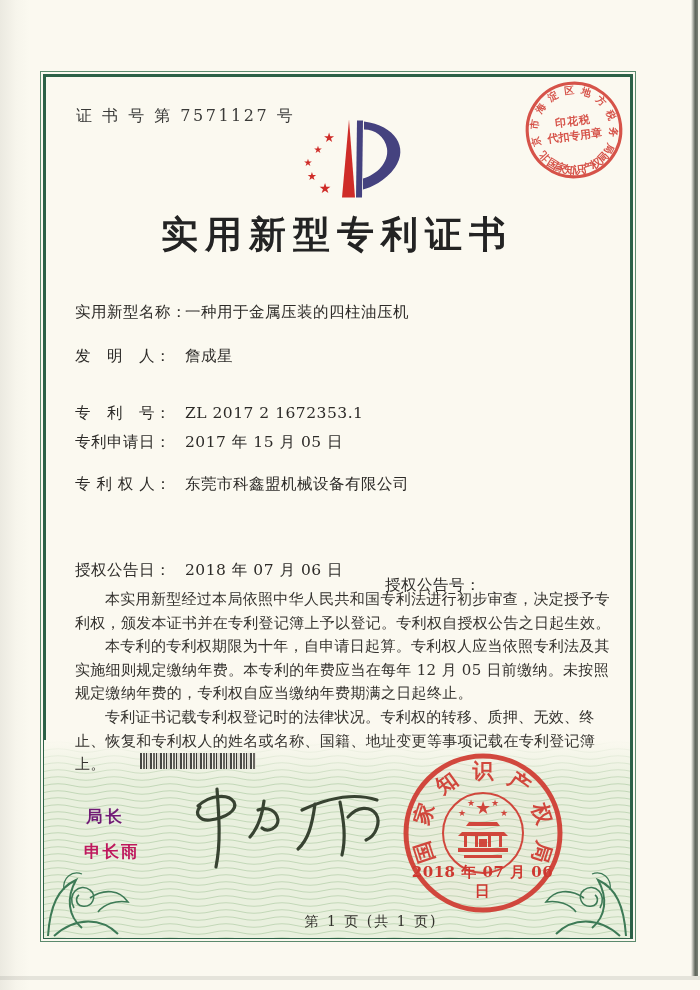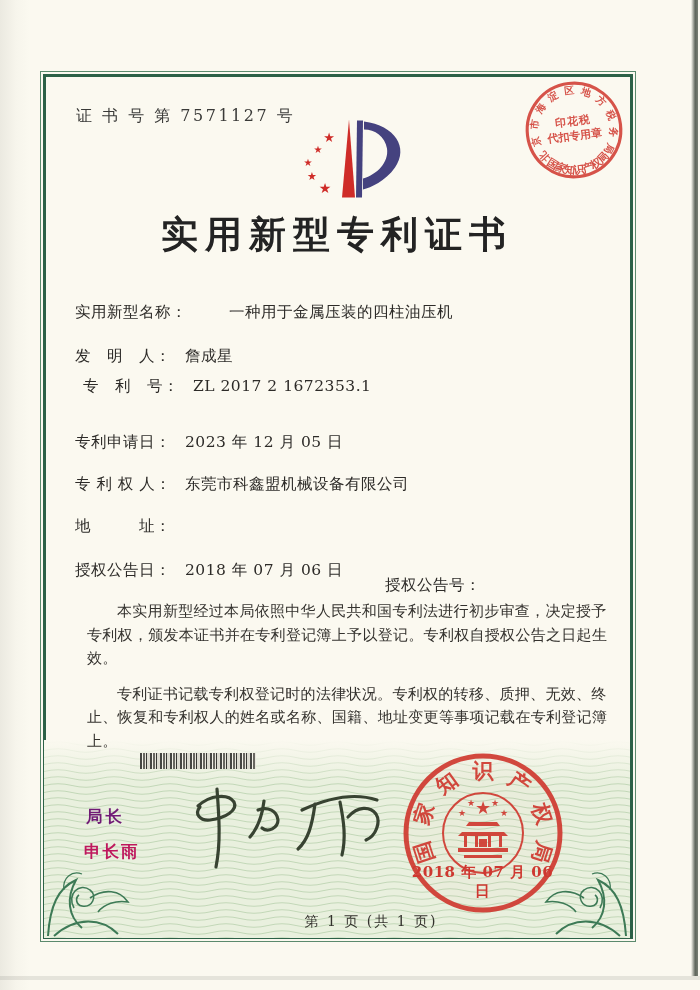--- a/index.html
+++ b/index.html
@@ -24,27 +24,27 @@
 
   .logo{position:absolute;left:282px;top:98px;width:145px;height:118px;}
 
   .title{position:absolute;left:40px;top:210px;width:594px;text-align:center;
     font-size:37px;font-weight:700;letter-spacing:7px;color:#232323;}
 
   .field-row{position:absolute;display:flex;font-size:15.5px;color:#2d2b28;line-height:1.35;}
   .field-label{width:110px;flex:none;letter-spacing:0.5px;white-space:nowrap;}
   .field-value{letter-spacing:0.5px;}
   .addr-value{width:446px;}
-  .r1{left:75px;top:302px;gap:44px;} .r2{left:75px;top:346px;} .r3{left:75px;top:376px;margin-left:8px;}
+  .r1{left:75px;top:302px;} .r2{left:75px;top:346px;} .r3{left:75px;top:403px;}
   .r4{left:75px;top:432px;} .r5{left:75px;top:474px;align-items:flex-end;} .r6{left:75px;top:516px;}
   .r7a{left:75px;top:560px;} .r7b{left:385px;top:575px;align-items:center;}
   .r7b .field-label{width:96px;}
 
   .paras{position:absolute;left:75px;top:588px;width:549px;}
-  .paras p{margin:12px;text-indent:2em;font-size:15px;line-height:23.6px;color:#34322e;letter-spacing:0.3px;}
+  .paras p{margin:0;text-indent:2em;font-size:15px;line-height:23.6px;color:#34322e;letter-spacing:0.3px;}
 
   .barcode{position:absolute;left:140px;top:753px;width:116px;height:16px;opacity:.88;
     background:repeating-linear-gradient(90deg,#2f2f2d 0 2px,#f4f2ea 2px 3px,#55534e 3px 5px,#e7e5dc 5px 6px,#1f1f1d 6px 7px,#d8d6cc 7px 10px);}
 
   .signer-title{position:absolute;left:86px;top:806px;font-size:16.5px;letter-spacing:3px;font-weight:600;color:#701a75;}
   .signer-name{position:absolute;left:84px;top:841px;font-size:16.5px;letter-spacing:2px;font-weight:600;color:#be185d;}
   .signature{position:absolute;left:180px;top:776px;width:230px;height:100px;}
 
   .sipo-seal{position:absolute;left:398px;top:748px;width:170px;height:170px;opacity:.93;}
   .seal-date{position:absolute;left:405px;top:863px;width:155px;text-align:center;
@@ -120,39 +120,39 @@
 <div class="field-row r2">
   <span class="field-label">发　明　人：</span>
   <span class="field-value">詹成星</span>
 </div>
 <div class="field-row r3">
   <span class="field-label">专　利　号：</span>
   <span class="field-value">ZL 2017 2 1672353.1</span>
 </div>
 <div class="field-row r4">
   <span class="field-label">专利申请日：</span>
-  <span class="field-value">2023 年 12 月 05 日</span>
+  <span class="field-value">2017 年 15 月 05 日</span>
 </div>
 <div class="field-row r5">
   <span class="field-label">专 利 权 人：</span>
   <span class="field-value">东莞市科鑫盟机械设备有限公司</span>
 </div>
 <div class="field-row r6">
-  <span class="field-label">地　　　址：</span>
 </div>
 <div class="field-row r7a">
   <span class="field-label">授权公告日：</span>
   <span class="field-value">2018 年 07 月 06 日</span>
 </div>
 <div class="field-row r7b">
   <span class="field-label">授权公告号：</span>
 </div>
 
 <div class="paras">
   <p>本实用新型经过本局依照中华人民共和国专利法进行初步审查，决定授予专利权，颁发本证书并在专利登记簿上予以登记。专利权自授权公告之日起生效。</p>
+  <p>本专利的专利权期限为十年，自申请日起算。专利权人应当依照专利法及其实施细则规定缴纳年费。本专利的年费应当在每年 12 月 05 日前缴纳。未按照规定缴纳年费的，专利权自应当缴纳年费期满之日起终止。</p>
   <p>专利证书记载专利权登记时的法律状况。专利权的转移、质押、无效、终止、恢复和专利权人的姓名或名称、国籍、地址变更等事项记载在专利登记簿上。</p>
 </div>
 
 <div class="barcode"></div>
 
 <div class="signer-title">局长</div>
 <div class="signer-name">申长雨</div>
 
 <svg class="signature" viewBox="0 0 230 100">
   <g fill="none" stroke="#2a3524" stroke-width="3.2" stroke-linecap="round" opacity="0.92">

